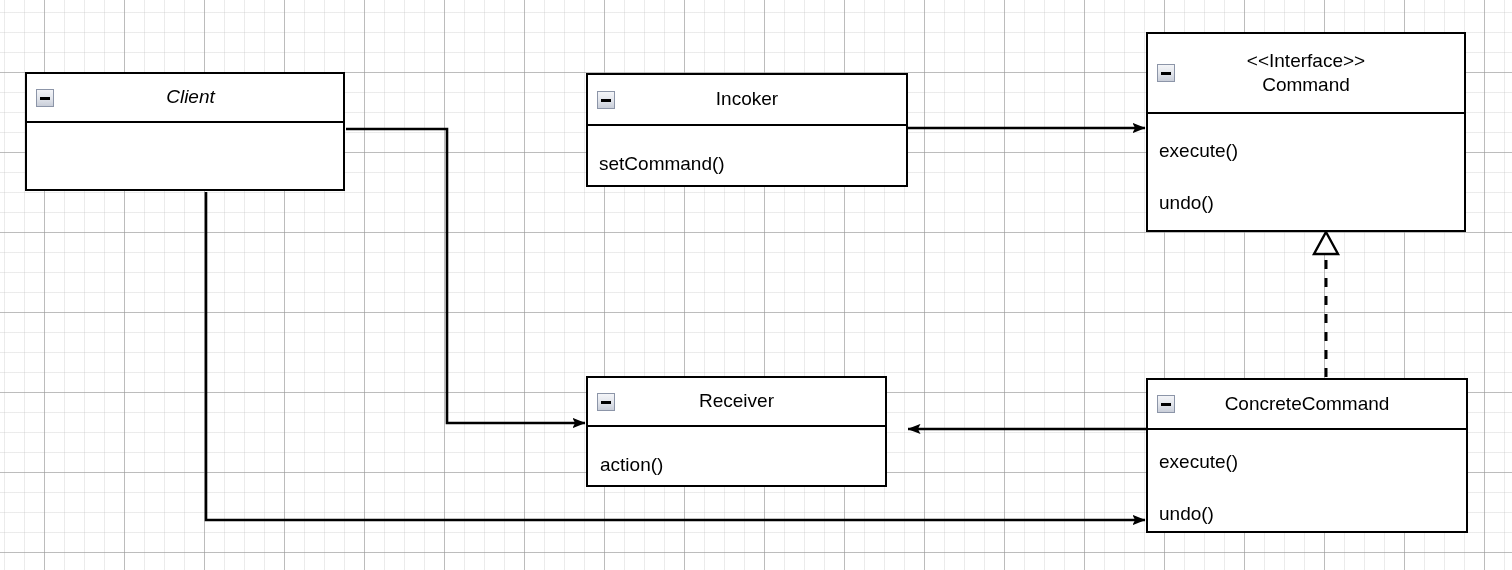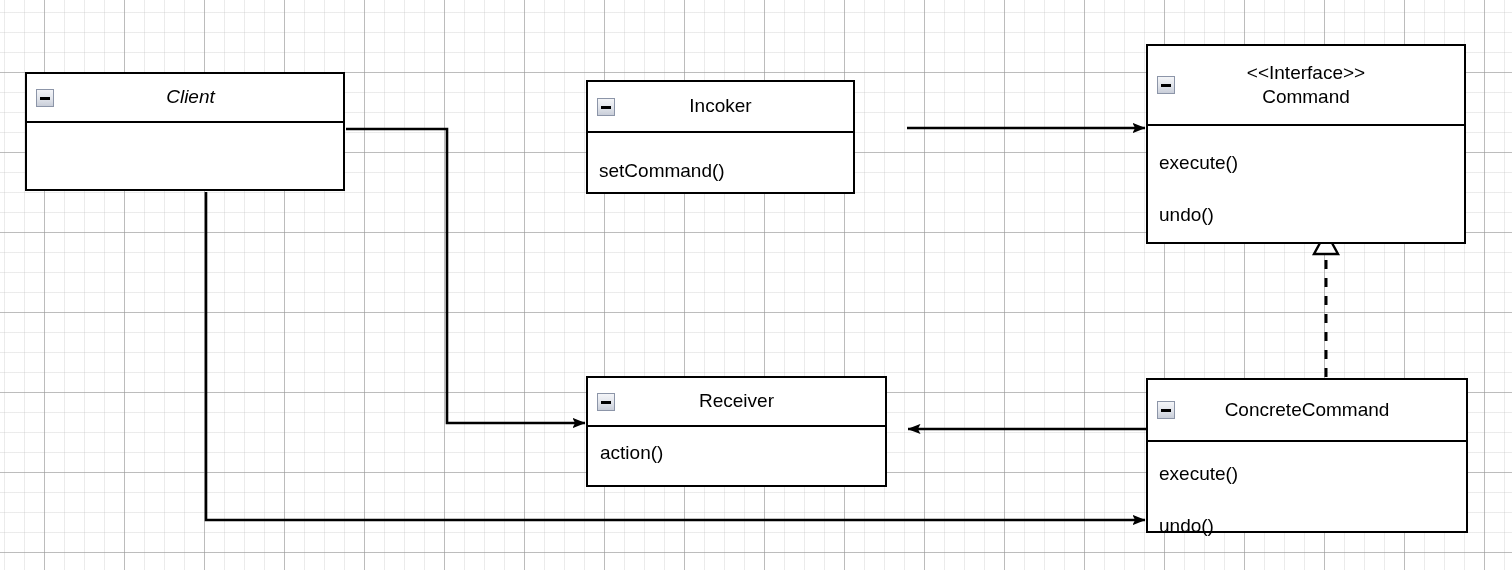--- a/index.html
+++ b/index.html
@@ -149,54 +149,54 @@
   </svg>
 
   <div class="uml-box" style="left:25px; top:72px; width:320px; height:119px;">
     <div class="uml-header" style="height:49px;padding-left:11px;">
       <span class="collapse-icon"></span>
       <span class="uml-title italic">Client</span>
     </div>
     <div class="uml-body" style="height:66px;"></div>
   </div>
 
-  <div class="uml-box" style="left:586px; top:73px; width:269px; height:114px;margin-top:7px;">
+  <div class="uml-box" style="left:586px; top:73px; width:322px; height:114px;">
     <div class="uml-header" style="height:51px;">
       <span class="collapse-icon"></span>
       <span class="uml-title">Incoker</span>
     </div>
     <div class="uml-body" style="height:59px;border-radius:18px;">
       <span class="uml-member" style="top:28px;">setCommand()</span>
     </div>
   </div>
 
-  <div class="uml-box" style="left:1146px; top:44px; width:320px; height:200px;">
+  <div class="uml-box" style="left:1146px; top:32px; width:320px; height:200px;">
     <div class="uml-header" style="height:80px;">
       <span class="collapse-icon"></span>
       <span class="uml-title">&lt;&lt;Interface&gt;&gt;
 Command</span>
     </div>
     <div class="uml-body" style="height:116px;">
       <span class="uml-member" style="top:27px;">execute()</span>
       <span class="uml-member" style="top:79px;">undo()</span>
     </div>
   </div>
 
   <div class="uml-box" style="left:586px; top:376px; width:301px; height:111px;">
     <div class="uml-header" style="height:49px;">
       <span class="collapse-icon"></span>
       <span class="uml-title">Receiver</span>
     </div>
     <div class="uml-body" style="height:58px;">
-      <span class="uml-member" style="top:16px;padding-left:12px;">action()</span>
+      <span class="uml-member" style="top:28px;padding-left:12px;">action()</span>
     </div>
   </div>
 
   <div class="uml-box" style="left:1146px; top:378px; width:322px; height:155px;">
-    <div class="uml-header" style="height:62px;text-align:center;">
+    <div class="uml-header" style="height:50px;text-align:center;">
       <span class="collapse-icon"></span>
       <span class="uml-title">ConcreteCommand</span>
     </div>
     <div class="uml-body" style="height:101px;">
       <span class="uml-member" style="top:22px;">execute()</span>
       <span class="uml-member" style="top:74px;">undo()</span>
     </div>
   </div>
 
 </div>

